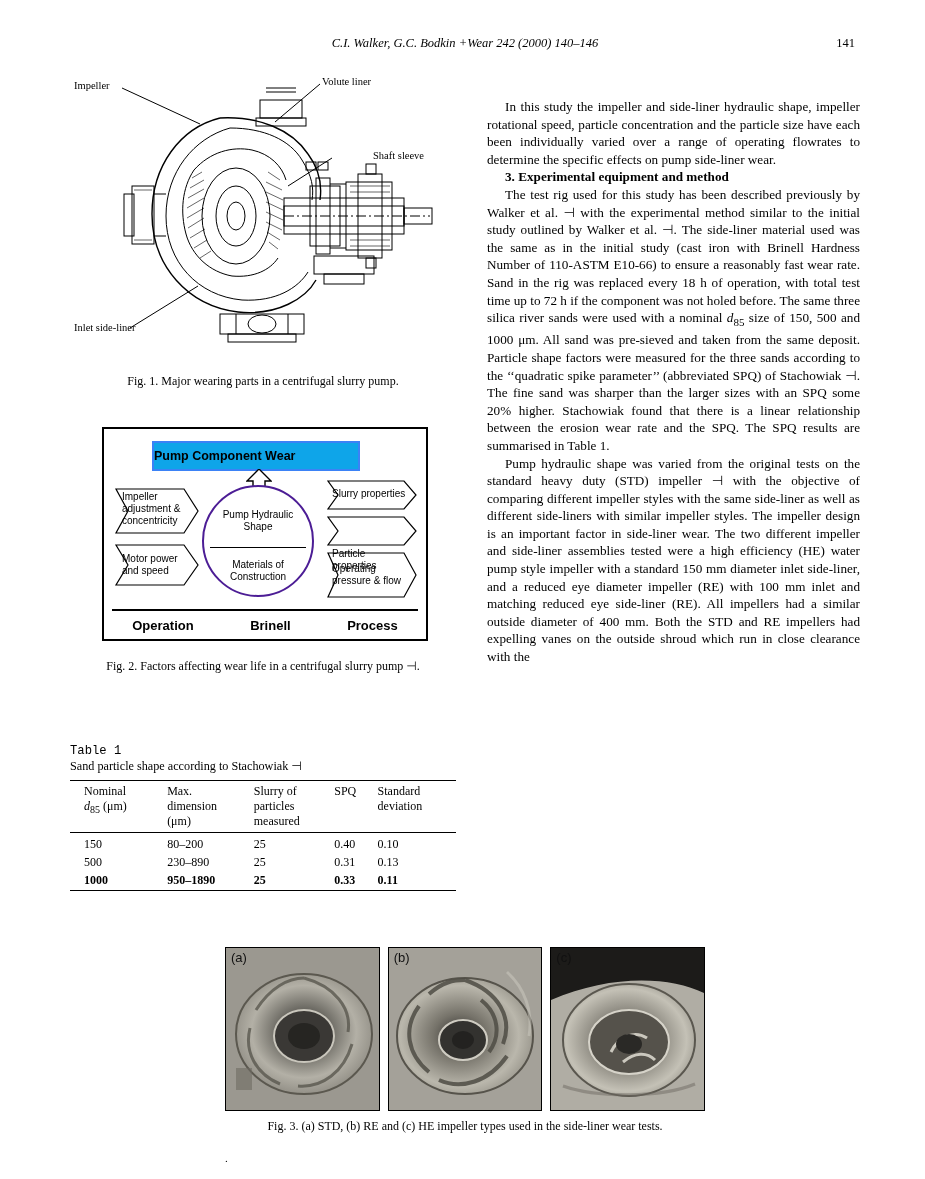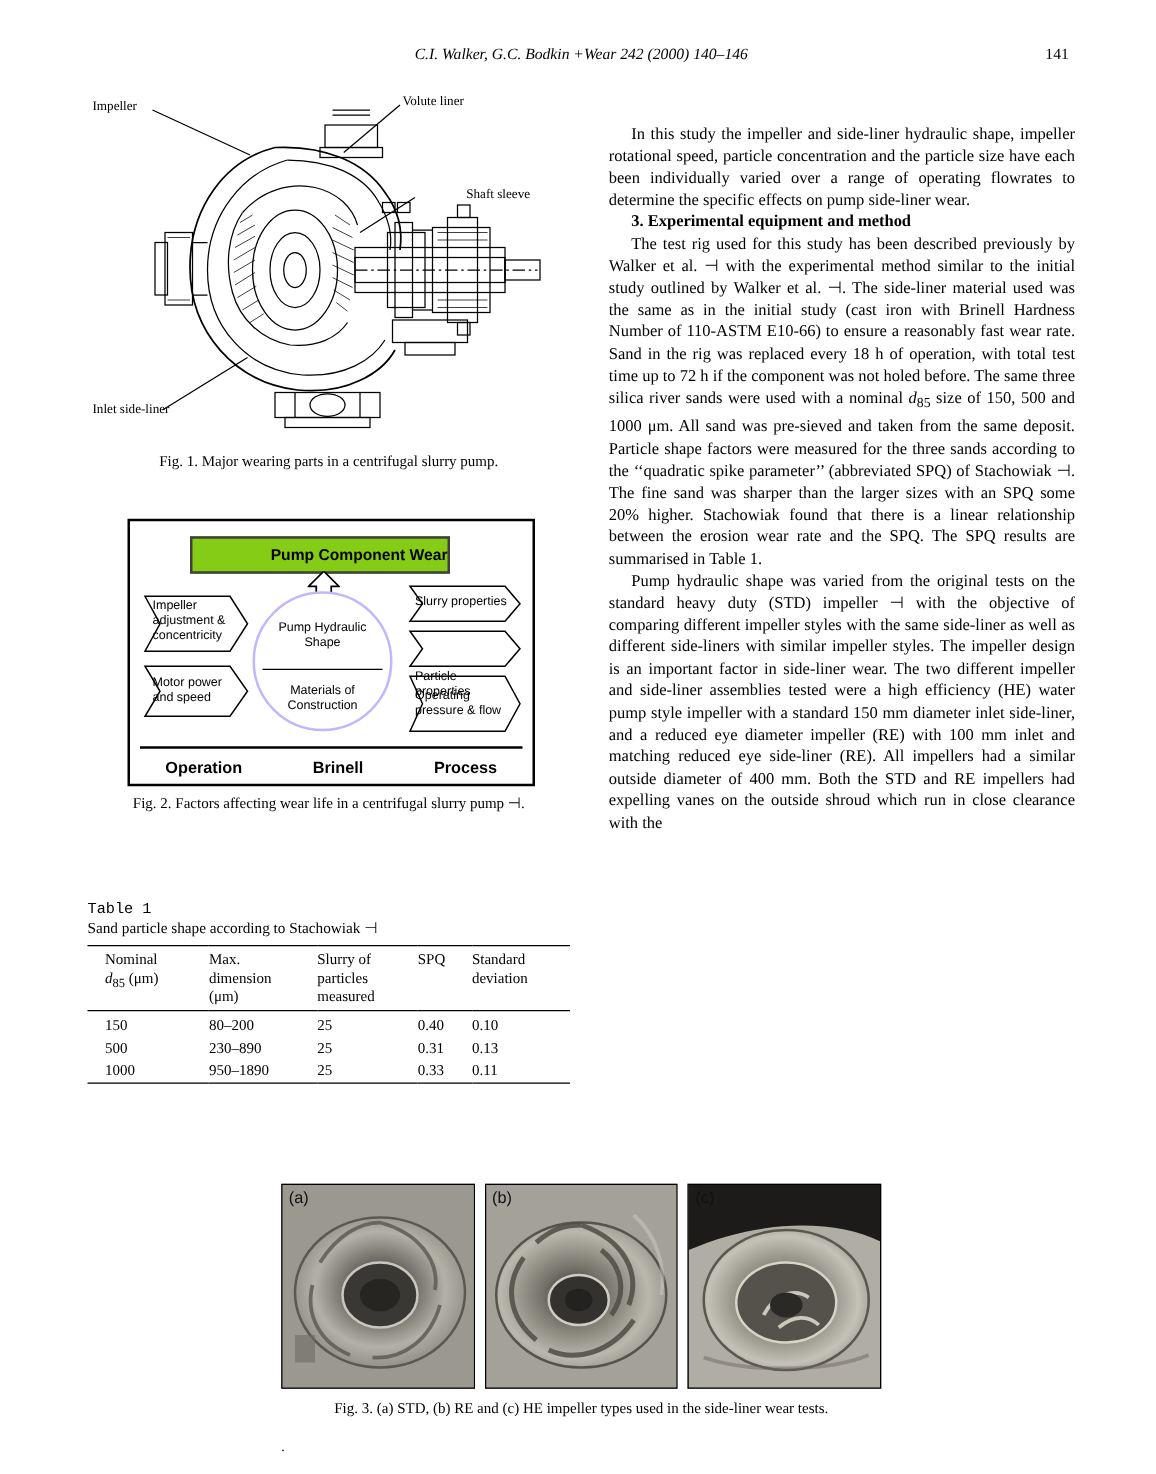--- a/index.html
+++ b/index.html
@@ -69,21 +69,21 @@
   }
   
   .fig1-box {
     position: relative;
     width: 386px;
     height: 290px;
   }
   .fig-caption {
     font-size: 12px;
     text-align: center;
-    margin-top: 6px;
+    margin-top: 18px;
   }
   .lbl {
     position: absolute;
     font-size: 10.5px;
     font-family: "Liberation Serif", serif;
   }
   
   .fig2-wrap {
     position: relative;
     margin-top: 38px;
@@ -96,36 +96,36 @@
     height: 210px;
     border: 2px solid #000;
     background: #ffffff;
   }
   .pcw-box {
     position: absolute;
     left: 48px;
     top: 12px;
     width: 208px;
     height: 30px;
-    border: 2px solid #404040;
+    border: 2px solid #3b82f6;
     box-sizing: border-box;
-    text-align: right;
+    text-align: left;
     font-size: 12.5px;
     font-weight: bold;
     font-family: "Liberation Sans", sans-serif;
     line-height: 27px;
-    background: #84cc16;
+    background: #0ea5e9;
   }
   .circle {
     position: absolute;
     left: 98px;
     top: 56px;
     width: 112px;
     height: 112px;
-    border: 2px solid #c4b5fd;
+    border: 2px solid #4c1d95;
     border-radius: 50%;
     box-sizing: border-box;
     background: #fff;
   }
   .circle .c-txt {
     position: absolute;
     width: 100%;
     text-align: center;
     font-size: 10px;
     font-family: "Liberation Sans", sans-serif;
@@ -182,21 +182,21 @@
     text-align: left;
     vertical-align: top;
     padding: 3px 6px 3px 0;
   }
   table.t1 td {
     text-align: left;
     vertical-align: top;
     padding: 1.5px 6px 1.5px 0;
   }
   .rule-top { border-top: 1.2px solid #000; }
-  .rule-bot { border-bottom: 1.2px solid #000; }
+  .rule-bot { border-bottom: 1.2px solid #000; font-weight: bold; }
   .num-cell { padding-left: 14px !important; }
   
   .fig3-wrap {
     position: absolute;
     left: 225px;
     top: 947px;
     width: 480px;
   }
   .fig3-row {
     display: flex;

